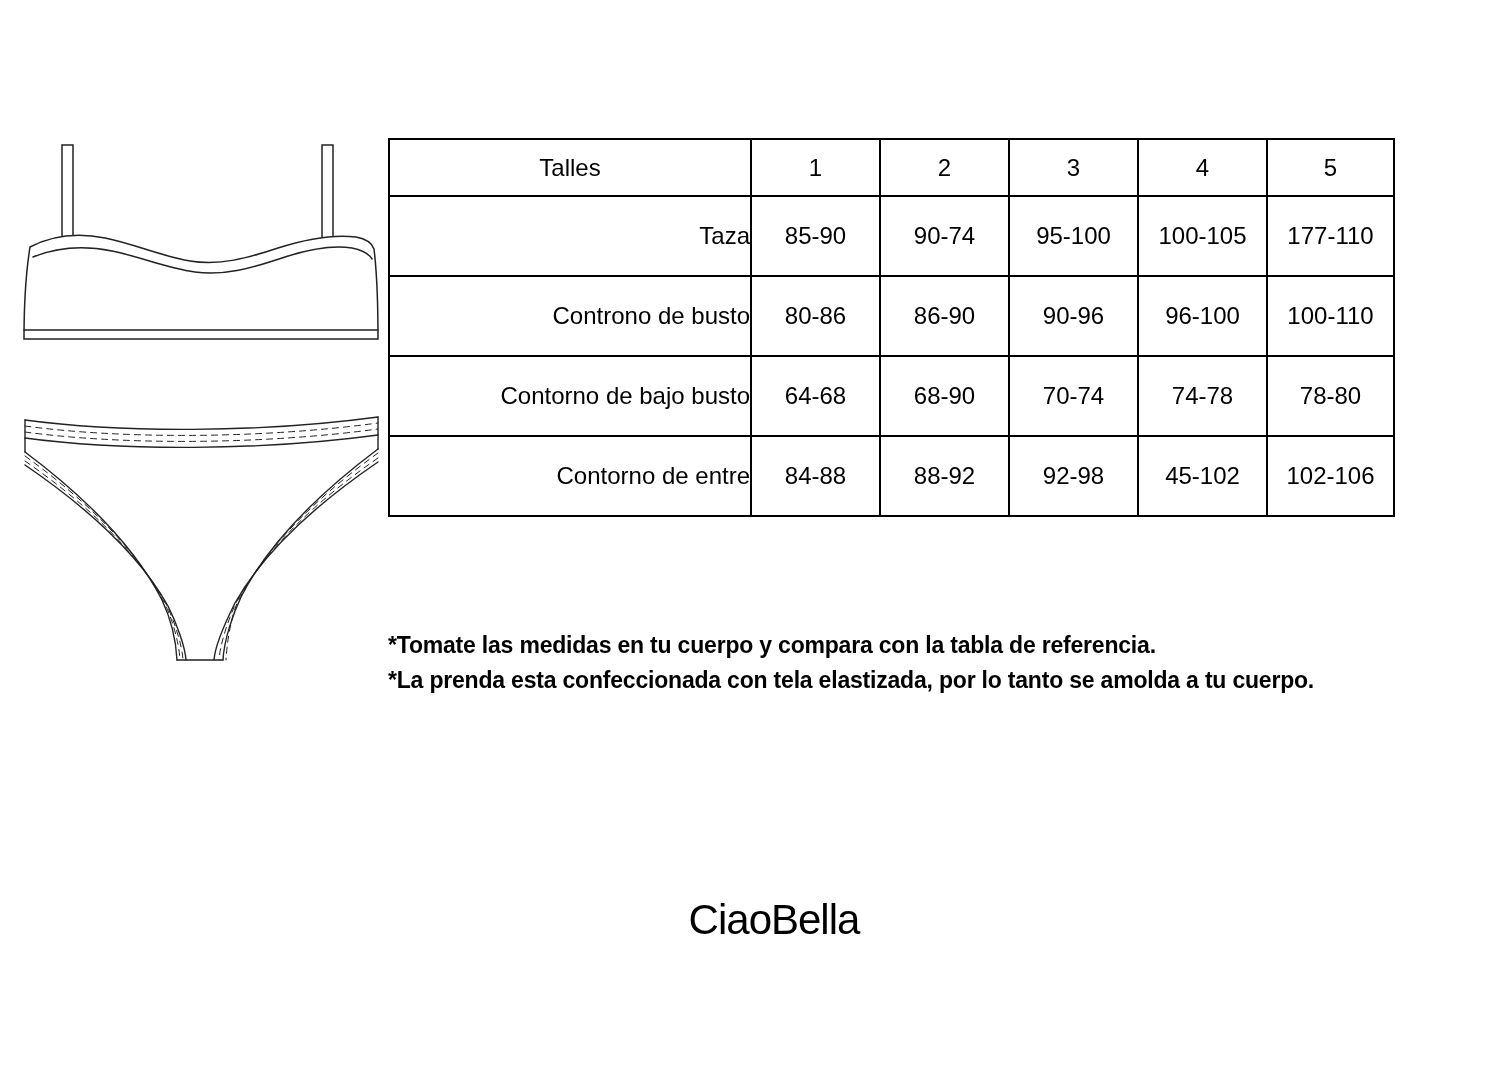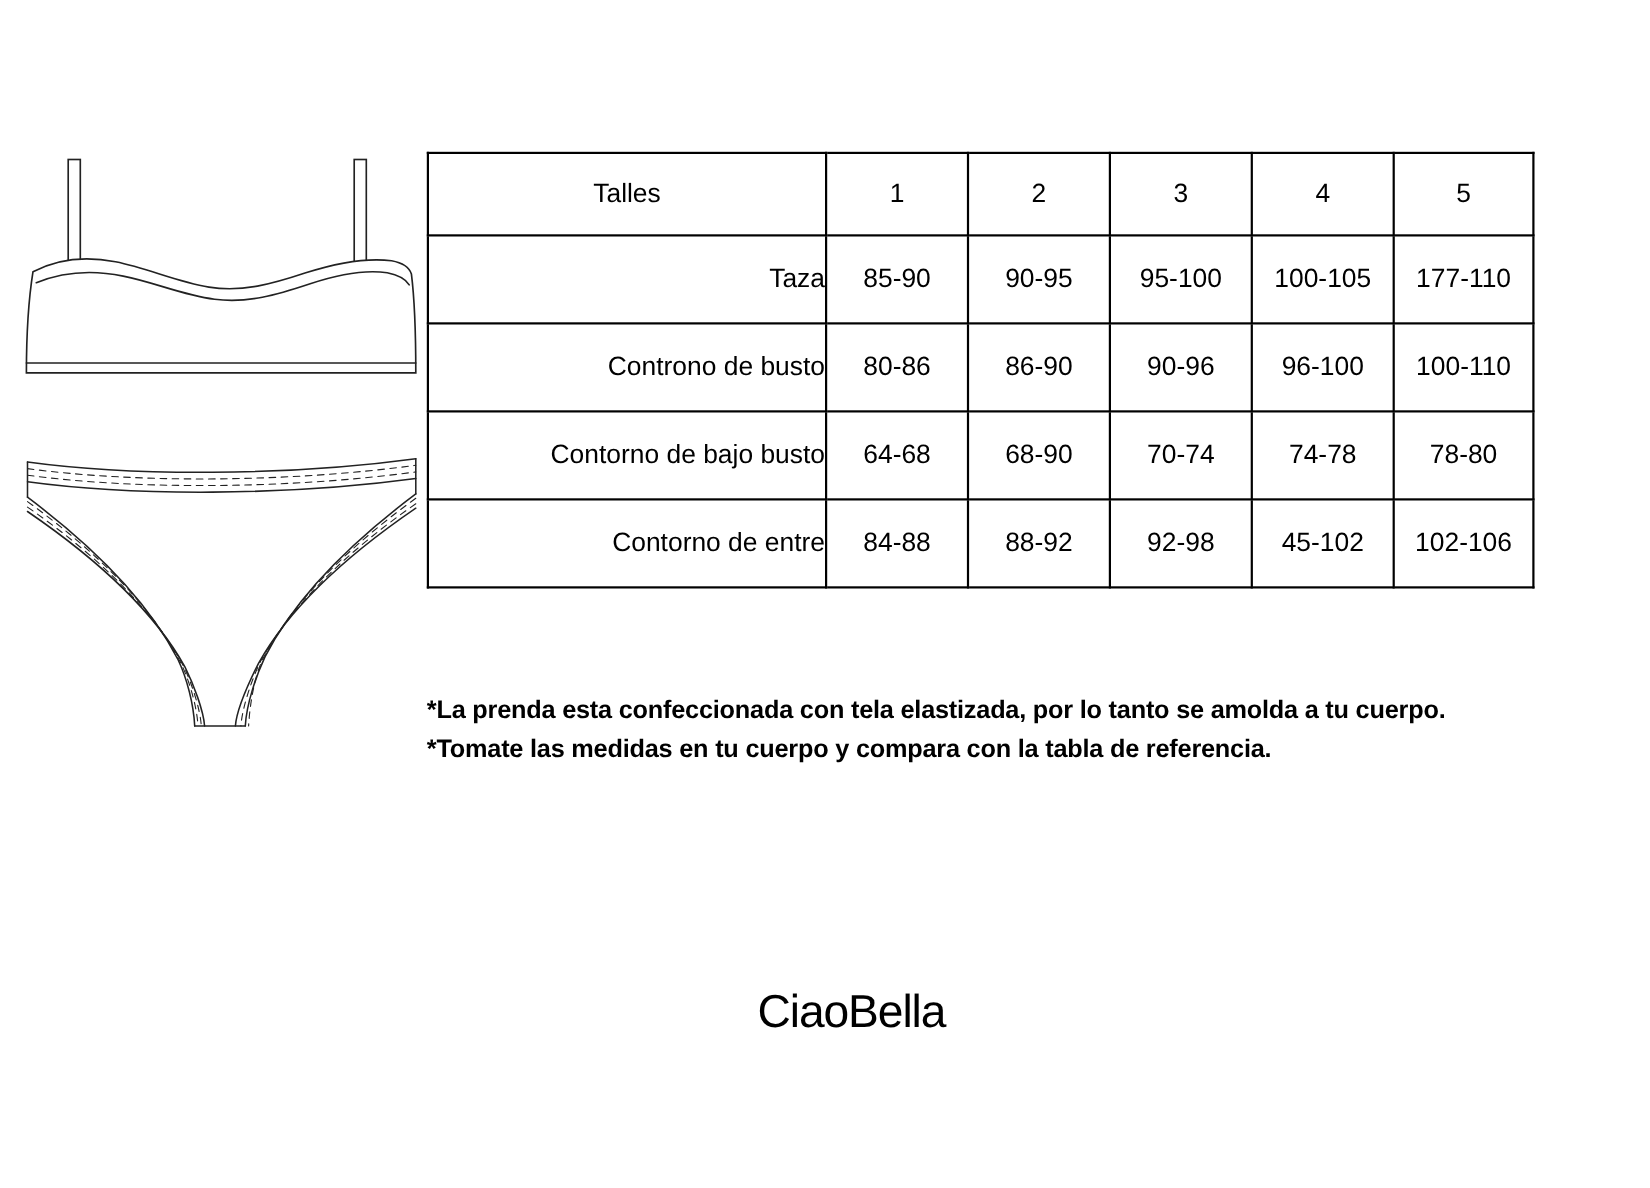--- a/index.html
+++ b/index.html
@@ -35,21 +35,21 @@
   table.size-table th,
   table.size-table td {
     border: 2px solid #000000;
     font-size: 24px;
     font-weight: 400;
     text-align: center;
     vertical-align: middle;
     padding: 0;
     background: #ffffff;
   }
-  table.size-table thead tr { height: 75px; }
+  table.size-table thead tr { height: 57px; }
   table.size-table tbody tr { height: 80px; }
   table.size-table th { font-weight: 400; }
   table.size-table td.label-cell {
     text-align: right;
     padding-left: 22px;
   }
   .notes {
     position: absolute;
     left: 388px;
     top: 628px;
@@ -129,21 +129,21 @@
         <th>2</th>
         <th>3</th>
         <th>4</th>
         <th>5</th>
       </tr>
     </thead>
     <tbody>
       <tr>
         <td class="label-cell">Taza</td>
         <td>85-90</td>
-        <td>90-95</td>
+        <td>90-74</td>
         <td>95-100</td>
         <td>100-105</td>
         <td>177-110</td>
       </tr>
       <tr>
         <td class="label-cell">Controno de busto</td>
         <td>80-86</td>
         <td>86-90</td>
         <td>90-96</td>
         <td>96-100</td>
@@ -162,19 +162,19 @@
         <td>84-88</td>
         <td>88-92</td>
         <td>92-98</td>
         <td>45-102</td>
         <td>102-106</td>
       </tr>
     </tbody>
   </table>
 
   <div class="notes">
+    <p>*Tomate las medidas en tu cuerpo y compara con la tabla de referencia.</p>
     <p>*La prenda esta confeccionada con tela elastizada, por lo tanto se amolda a tu cuerpo.</p>
-    <p>*Tomate las medidas en tu cuerpo y compara con la tabla de referencia.</p>
   </div>
 
   <div class="brand-logo">CiaoBella</div>
 
 </div>
 
 </body></html>

